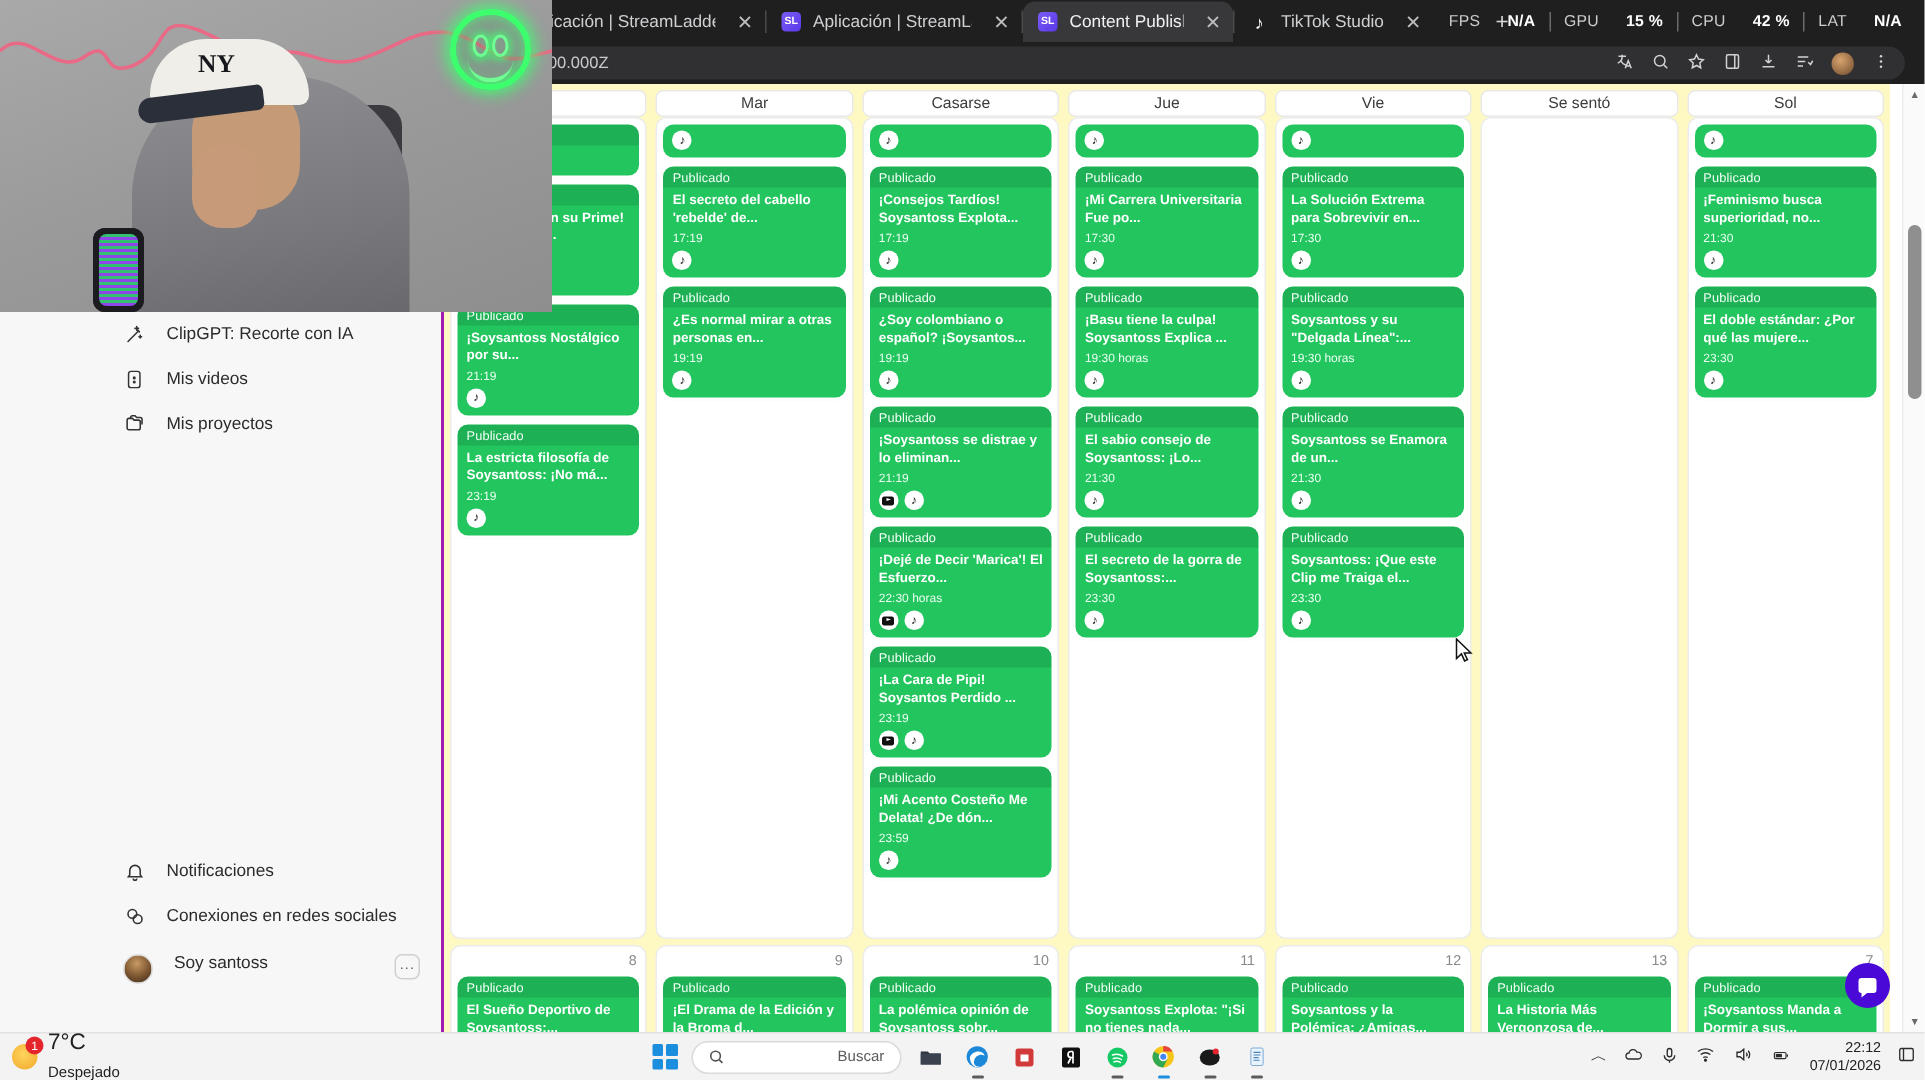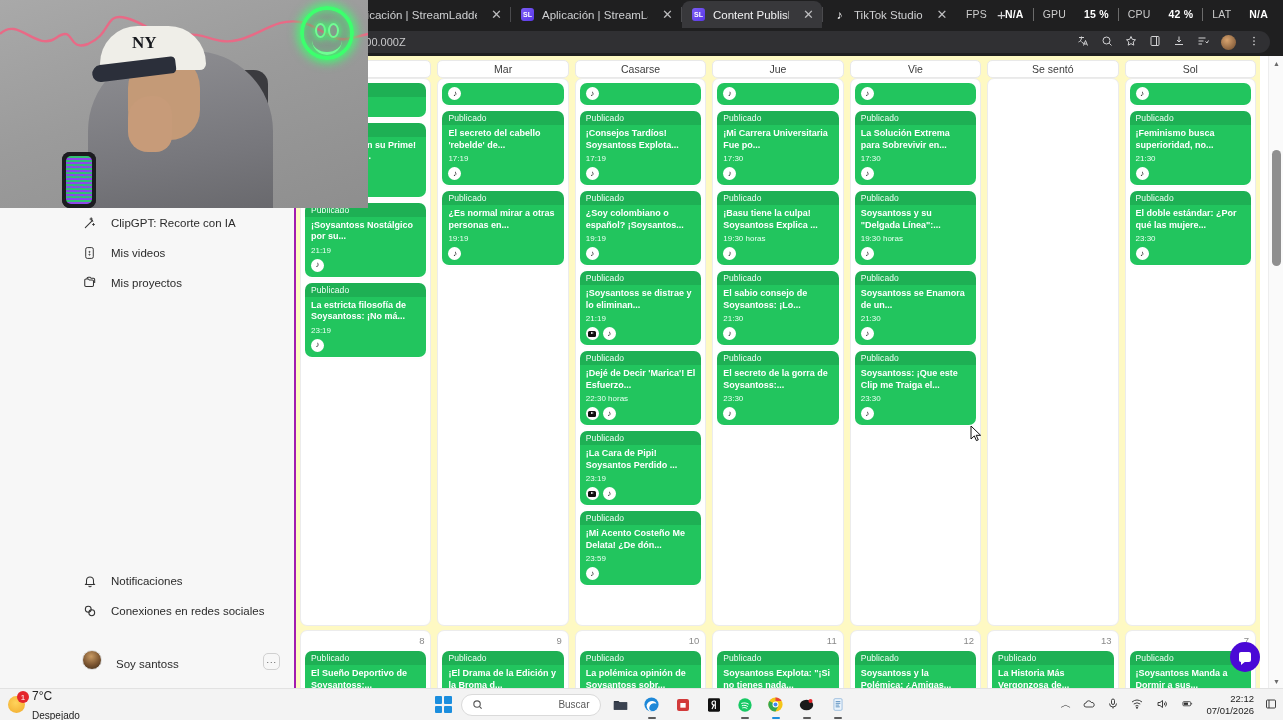--- a/index.html
+++ b/index.html
@@ -72,21 +72,21 @@
   .side-item {
     display: flex; align-items: center; gap: 14px;
     height: 30px; padding: 0 14px 0 82px;
     font-size: 11.5px; color: #2b2b2b;
   }
   .side-icon { width: 15px; height: 15px; flex: 0 0 15px; color: #333; display:flex; align-items:center; justify-content:center; }
   .side-group-top { position: absolute; top: 152px; left: 0; right: 0; }
   .side-group-bottom { position: absolute; top: 510px; left: 0; right: 0; }
   .side-profile {
     position: absolute; top: 580px; left: 0; right: 0;
-    display: flex; align-items: flex-end; gap: 14px; padding: 0 14px 0 82px; height: 34px;
+    display: flex; align-items: flex-start; gap: 14px; padding: 0 14px 0 82px; height: 34px;
   }
   .side-avatar {
     width: 20px; height: 20px; border-radius: 50%; flex: 0 0 20px;
     background: radial-gradient(circle at 45% 30%, #c89a63 0%, #7a5430 55%, #3a2a1a 100%);
     border: 1px solid #ddd;
   }
   .side-profile-name { font-size: 11.5px; color: #2b2b2b; flex: 1; }
   .side-dots {
     width: 17px; height: 17px; border: 1px solid #d0d0d0; border-radius: 5px;
     display: flex; align-items: center; justify-content: center;
@@ -273,21 +273,21 @@
     background: radial-gradient(circle at 45% 40%, #ffd35c, #f0a92a);
     position: relative;
   }
   .tb-badge {
     position: absolute; left: 9px; top: -5px; min-width: 12px; height: 12px;
     border-radius: 6px; background: #e4262c; color: #fff;
     font-size: 8px; display: flex; align-items: center; justify-content: center;
     padding: 0 3px;
   }
   .tb-wtext { line-height: 1.15; }
-  .tb-wtemp { font-size: 12px; color: #222; margin-top: 24px; }
+  .tb-wtemp { font-size: 15px; color: #222; margin-top: 24px; }
   .tb-wdesc { font-size: 10px; color: #222; }
   .tb-center {
     position: absolute; left: 50%; transform: translateX(-50%);
     display: flex; align-items: center; gap: 9px;
   }
   .tb-winlogo { width: 17px; height: 17px; display: grid; grid-template-columns: 1fr 1fr; grid-gap: 2px; }
   .tb-winlogo i { background: #1b8ede; display: block; border-radius: 1px; }
   .tb-search {
     width: 140px; height: 22px; border-radius: 12px; background: #fff;
     border: 1px solid #dadada; display: flex; align-items: center; gap: 7px;

